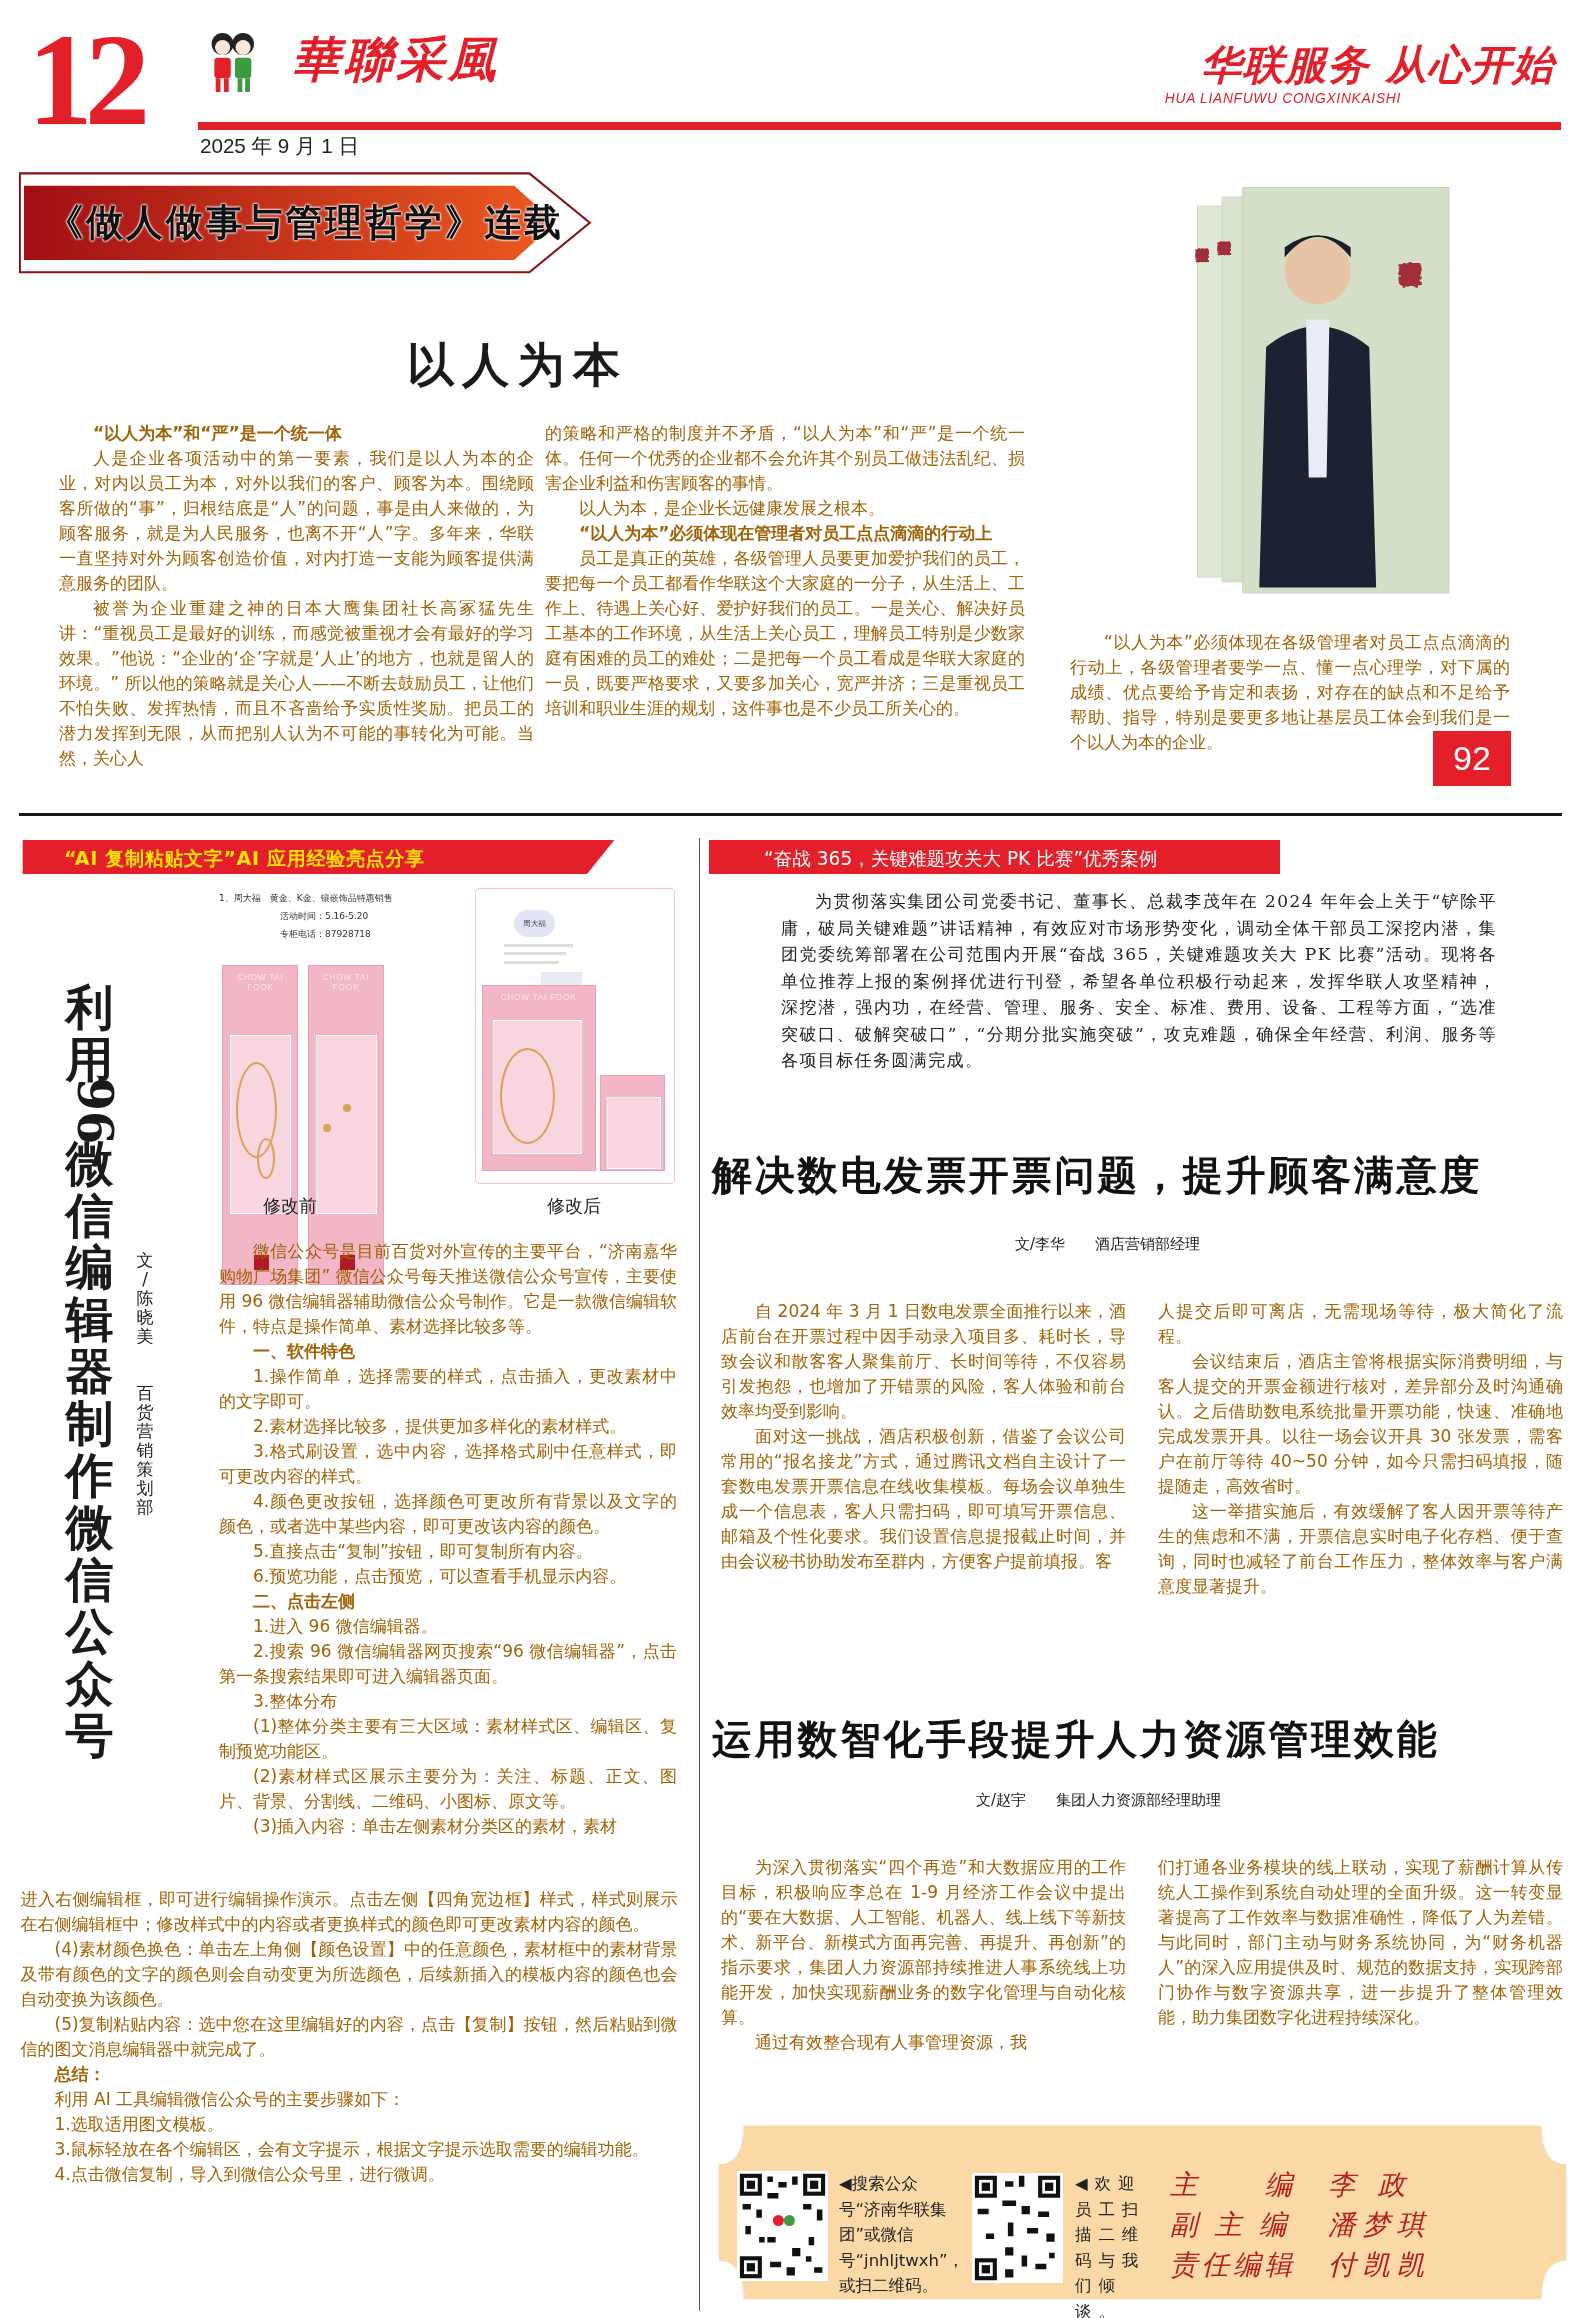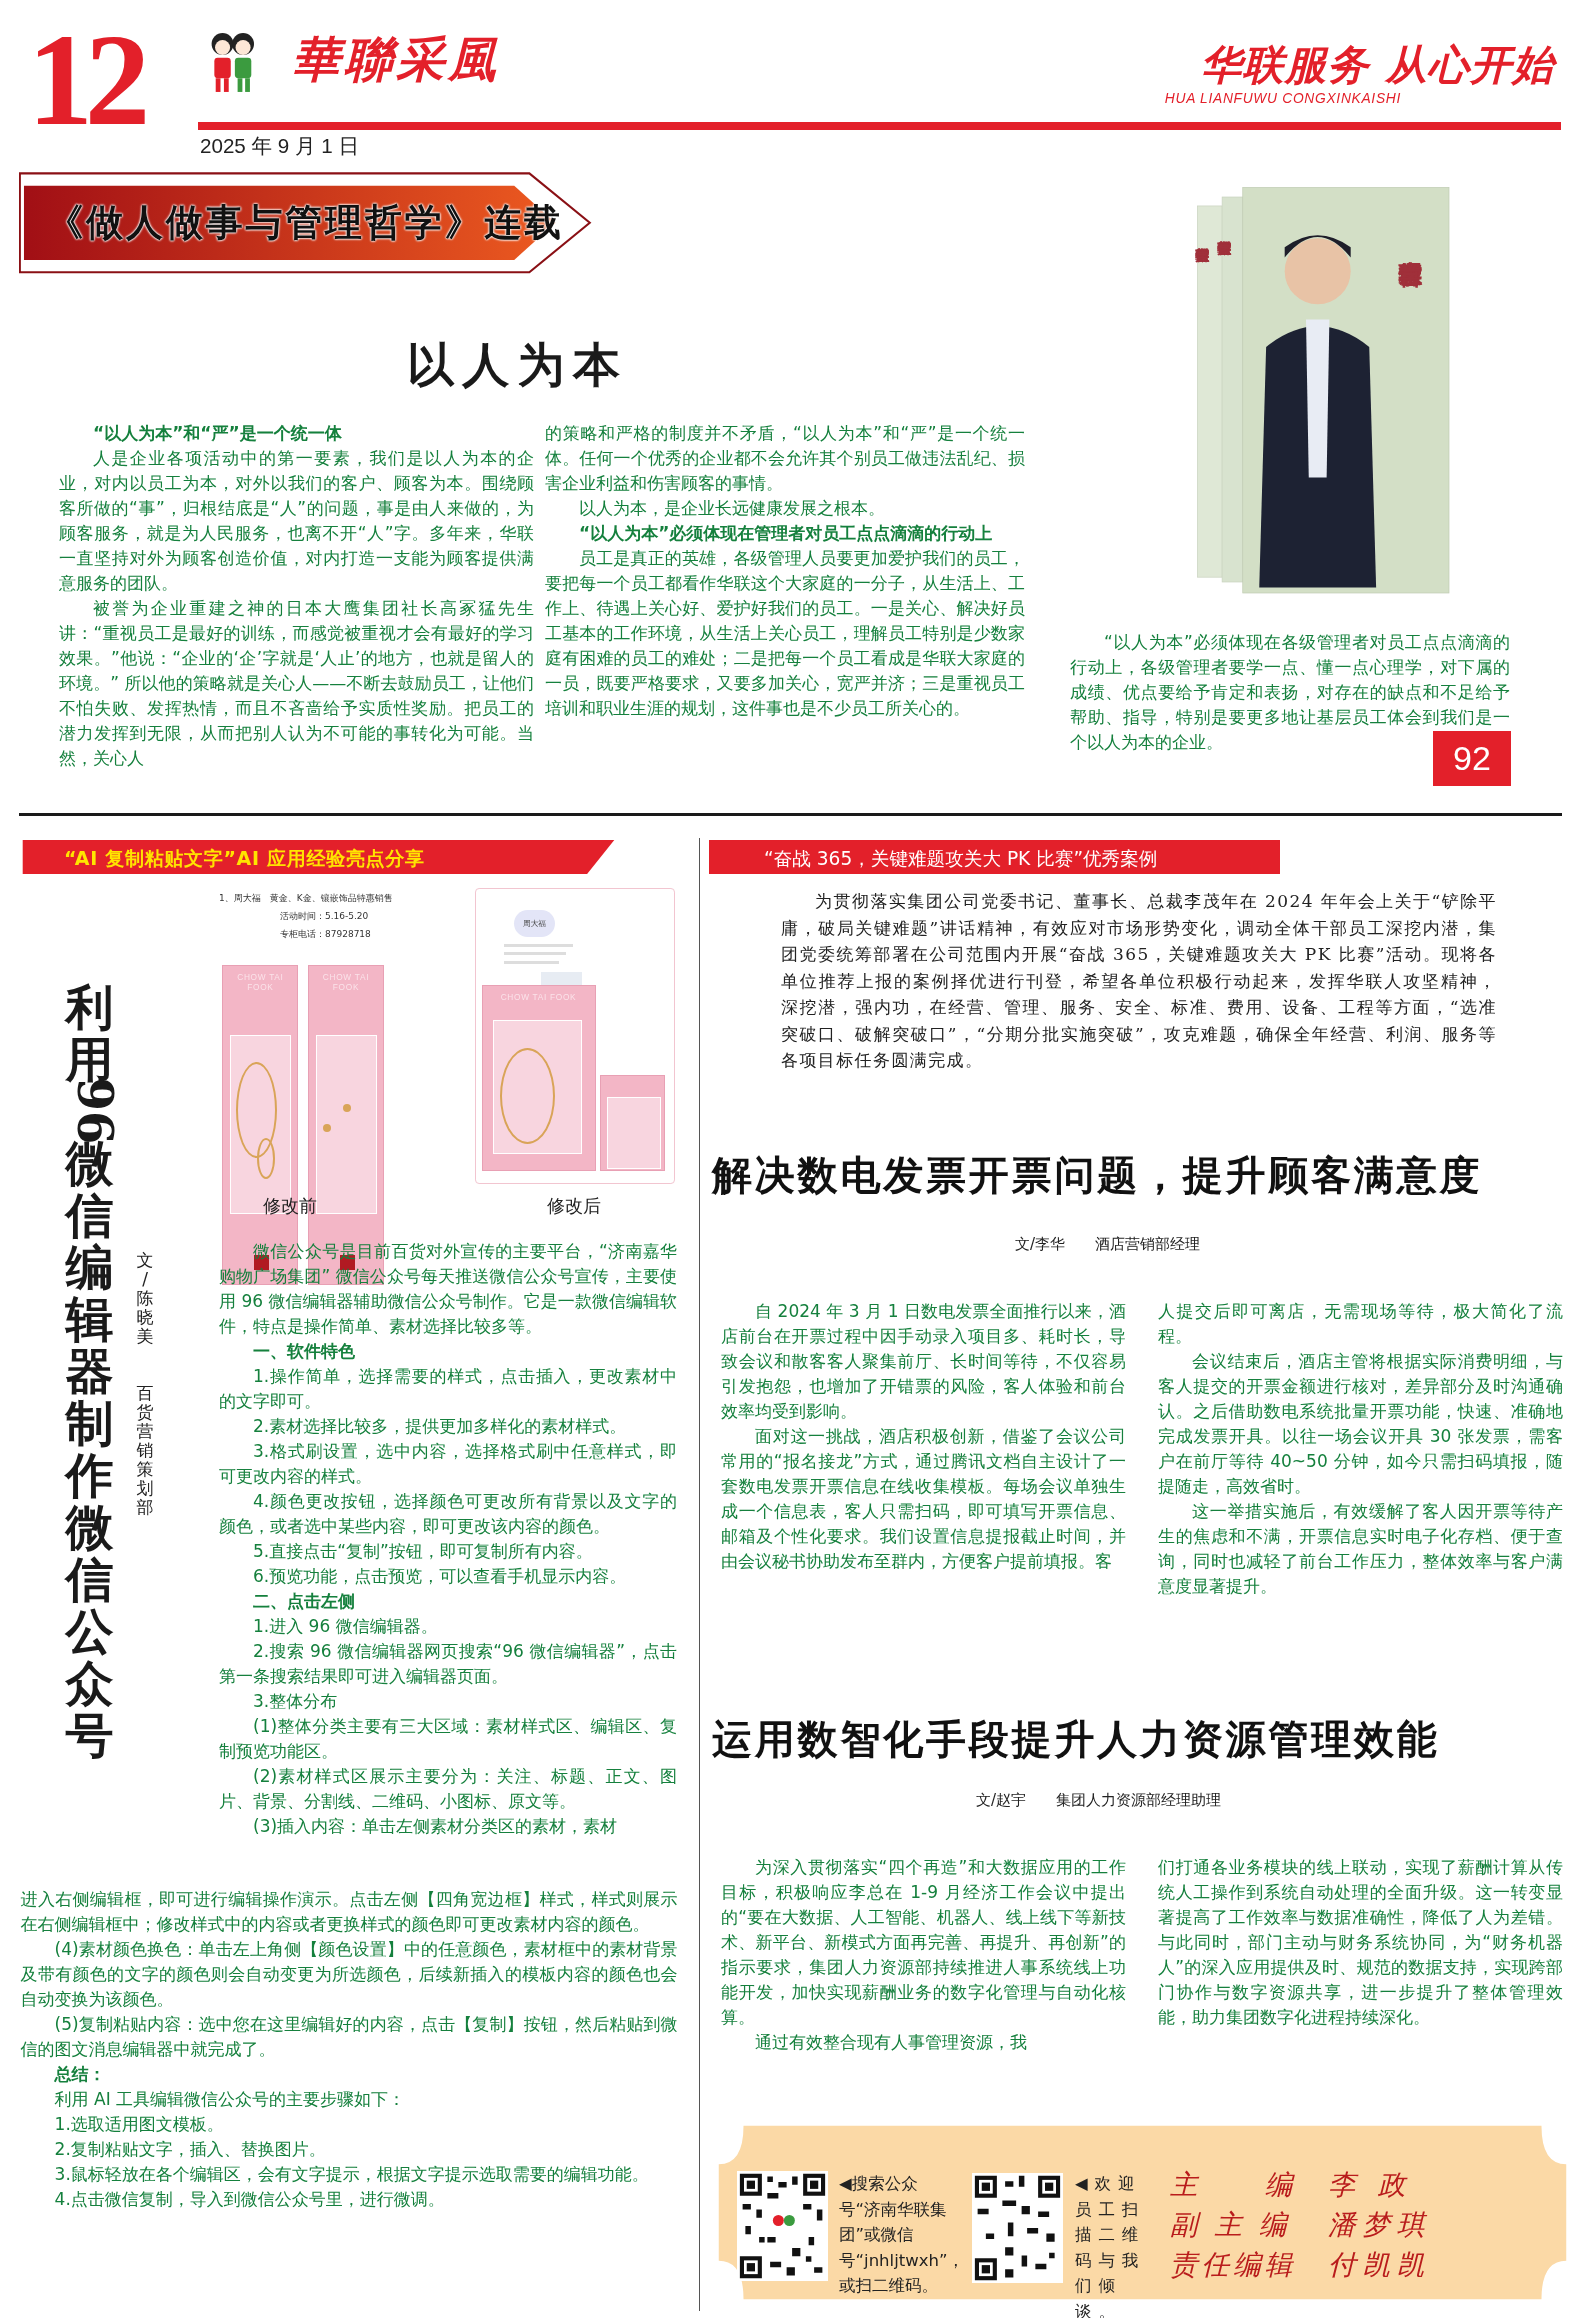--- a/index.html
+++ b/index.html
@@ -17,21 +17,21 @@
   .slogan-en { right: 179px; top: 91px; font-family: "Liberation Sans", sans-serif; font-size: 13.8px; color: #e3202a; font-style: italic; letter-spacing: 0.7px; }
 
   
   .series-banner { left: 19px; top: 172px; width: 573px; height: 103px; }
   .series-banner svg { position: absolute; left: 0; top: 0; }
   .series-text { position: absolute; left: 27.5px; top: 26px; font-family: Liberation Mono, monospace; font-weight: bold; font-size: 37px; color: #111; letter-spacing: 2.8px; text-shadow: 0 0 2.1px #fff, 0 0 2.1px #fff, 0 0 2.8px #fff; }
 
   .main-title { left: 407px; top: 334px; font-family: "DejaVu Serif", serif; font-weight: bold; font-size: 47px; letter-spacing: 8.3px; color: #1a1a1a; }
 
   
-  .col { font-family: "DejaVu Sans", sans-serif; font-size: 17px; line-height: 25px; color: #15803d; text-align: justify; }
+  .col { font-family: "DejaVu Sans", sans-serif; font-size: 17px; line-height: 25px; color: #a16207; text-align: justify; }
   .col p { text-indent: 2em; }
   .col p.noind { text-indent: 0; }
   .col .sub { font-weight: bold; text-indent: 2em; }
 
   .a1-col1 { left: 59px; top: 421px; width: 475px; }
   .a1-col2 { left: 545px; top: 421px; width: 480px; }
   .a1-side { left: 1070px; top: 630px; width: 454px; }
 
   .book-photo { left: 1108px; top: 175px; width: 440px; height: 440px; }
   .num-badge { left: 1433px; top: 731px; width: 78px; height: 55px; background: #e3202a; color: #fff; font-family: "Liberation Sans", sans-serif; font-size: 34px; text-align: center; line-height: 55px; }
@@ -255,21 +255,20 @@
   <p>(2)素材样式区展示主要分为：关注、标题、正文、图片、背景、分割线、二维码、小图标、原文等。</p>
   <p>(3)插入内容：单击左侧素材分类区的素材，素材</p>
 </div>
 <div class="abs col s2-body-b" style="left:20.6px;top:1887px;width:657px;">
   <p class="noind">进入右侧编辑框，即可进行编辑操作演示。点击左侧【四角宽边框】样式，样式则展示在右侧编辑框中；修改样式中的内容或者更换样式的颜色即可更改素材内容的颜色。</p>
   <p>(4)素材颜色换色：单击左上角侧【颜色设置】中的任意颜色，素材框中的素材背景及带有颜色的文字的颜色则会自动变更为所选颜色，后续新插入的模板内容的颜色也会自动变换为该颜色。</p>
   <p>(5)复制粘贴内容：选中您在这里编辑好的内容，点击【复制】按钮，然后粘贴到微信的图文消息编辑器中就完成了。</p>
   <p class="sub">总结：</p>
   <p>利用 AI 工具编辑微信公众号的主要步骤如下：</p>
   <p>1.选取适用图文模板。</p>
-  <p>2.复制粘贴文字，插入、替换图片。</p>
   <p>3.鼠标轻放在各个编辑区，会有文字提示，根据文字提示选取需要的编辑功能。</p>
   <p>4.点击微信复制，导入到微信公众号里，进行微调。</p>
 </div>
 
 <div class="abs pk-banner">
   <div class="pk-banner-text">“奋战 365，关键难题攻关大 PK 比赛”优秀案例</div>
 </div>
 <div class="abs pk-intro">
   <p>为贯彻落实集团公司党委书记、董事长、总裁李茂年在 2024 年年会上关于“铲除平庸，破局关键难题”讲话精神，有效应对市场形势变化，调动全体干部员工深挖内潜，集团党委统筹部署在公司范围内开展“奋战 365，关键难题攻关大 PK 比赛”活动。现将各单位推荐上报的案例择优进行刊登，希望各单位积极行动起来，发挥华联人攻坚精神，深挖潜，强内功，在经营、管理、服务、安全、标准、费用、设备、工程等方面，“选准突破口、破解突破口”，“分期分批实施突破”，攻克难题，确保全年经营、利润、服务等各项目标任务圆满完成。</p>
 </div>

